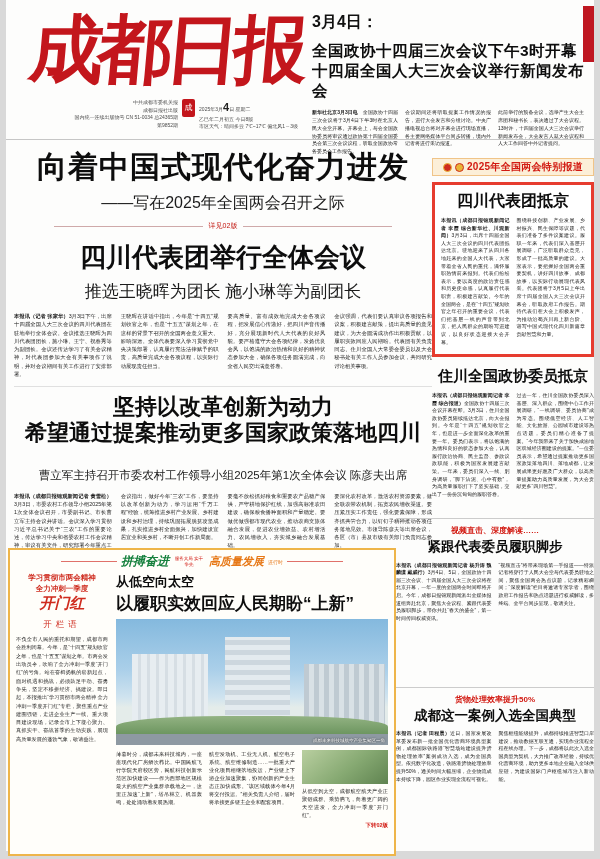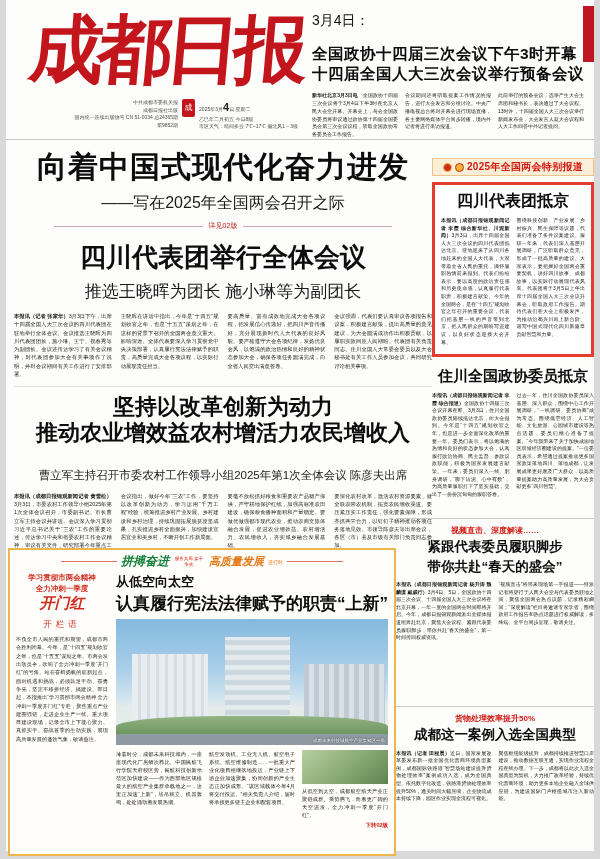--- a/index.html
+++ b/index.html
@@ -17,21 +17,21 @@
     transform:skewX(-5deg);}
   .mast-info{left:68px;top:99px;width:250px;height:34px;display:flex;gap:4px;
     font-size:5px;line-height:1.5;color:#4c4c4c;align-items:flex-start;}
   .mi-left{flex:1;text-align:right;}
   .mi-seal{width:13px;height:18px;background:#c3161c;border-radius:2px;color:#fff;
     font-size:8px;line-height:18px;text-align:center;flex:none;}
   .mi-right{flex:1.2;text-align:left;}
   .mi-day{font-size:11px;font-weight:bold;color:#222;}
 
   .top-right{left:306px;top:12px;width:272px;}
-  .tr-date{font-size:14px;font-weight:normal;color:#111;margin-bottom:14px;}
+  .tr-date{font-size:16px;font-weight:bold;color:#111;margin-bottom:8px;}
   .tr-h{font-size:15.5px;font-weight:bold;color:#0d0d0d;line-height:1.3;letter-spacing:0.5px;}
   .xinhua{margin-top:8px;display:flex;gap:7px;height:48px;overflow:hidden;}
   .xcol{flex:1;font-size:5px;line-height:1.55;text-align:justify;color:#222;}
   .lead{font-weight:bold;}
   .red-corner-bar{right:0;top:6px;width:11px;height:56px;background:#bf1721;}
   .mast-divider{left:0;top:139px;width:588px;border-top:1px solid #c6c6c6;}
 
   
   .main-left{left:8px;top:147px;width:418px;}
   .h1{font-size:30px;font-weight:bold;text-align:center;color:#0d0d0d;letter-spacing:1px;}
@@ -132,21 +132,21 @@
     <div class="mi-right">
       <div><span>2025年3月</span><span class="mi-day">4</span><span>日 星期二</span></div>
       <div>乙巳年二月初五 今日8版</div>
       <div>市区天气：晴间多云 7℃~17℃ 偏北风1～3级</div>
     </div>
   </div>
 
   <div class="abs top-right">
     <div class="tr-date">3月4日：</div>
     <div class="tr-h">全国政协十四届三次会议下午3时开幕</div>
-    <div class="tr-h">十四届全国人大三次会议举行预备会议</div>
+    <div class="tr-h">十四届全国人大三次会议举行新闻发布会</div>
     <div class="xinhua">
       <div class="xcol"><span class="lead">新华社北京3月3日电　</span><span>全国政协十四届三次会议将于3月4日下午3时在北京人民大会堂开幕。开幕会上，与会全国政协委员将审议通过政协第十四届全国委员会第三次会议议程，听取全国政协常务委员会工作报告。</span></div>
       <div class="xcol">会议期间还将听取提案工作情况的报告，进行大会发言和分组讨论。中央广播电视总台将对开幕会进行现场直播，各主要网络媒体平台同步转播，境内外记者将进行采访报道。</div>
       <div class="xcol">此前举行的预备会议，选举产生大会主席团和秘书长，表决通过了大会议程。13时许，十四届全国人大三次会议举行新闻发布会，大会发言人就大会议程和人大工作回答中外记者提问。</div>
     </div>
   </div>
 
   <div class="abs red-corner-bar"></div>
   <div class="abs mast-divider"></div>
 
@@ -186,34 +186,33 @@
 
     <div class="cppcc-title">住川全国政协委员抵京</div>
     <div class="smallcols cppcc-cols">
       <div class="tcol"><span class="lead">本报讯（成都日报锦观新闻记者 李霞 综合报道）</span><span>全国政协十四届三次会议开幕在即。3月3日，住川全国政协委员陆续抵达北京，向大会报到。今年是“十四五”规划收官之年，也是进一步全面深化改革的重要一年。委员们表示，将以饱满的热情和良好的状态参加大会，认真履行政治协商、民主监督、参政议政职能，积极为国家发展建言献策。一年来，委员们深入一线、躬身调研，“脚下沾泥、心中有数”，为高质量履职打下了坚实基础，交出了一份份沉甸甸的履职答卷。</span></div>
       <div class="tcol">过去一年，住川全国政协委员深入基层、深入群众，围绕中心工作开展调研，“一线调研、委员协商”成为常态。围绕低空经济、人工智能、文化旅游、公园城市建设等热点话题，委员们精心准备了提案。“今年我带来了关于加快成渝地区双城经济圈建设的提案。”一位委员表示，希望通过提案推动更多国家政策落地四川、落地成都，让发展成果更好惠及广大群众，以高质量提案助力高质量发展，为大会贡献更多“四川智慧”。</div>
     </div>
   </div>
 
   <div class="abs agri">
     <div class="h3a">坚持以改革创新为动力</div>
-    <div class="h3a">推动农业增效益农村增活力农民增收入</div>
+    <div class="h3a">希望通过提案推动更多国家政策落地四川</div>
     <div class="agrisub">曹立军主持召开市委农村工作领导小组2025年第1次全体会议 陈彦夫出席</div>
     <div class="cols4 agri-cols">
       <div class="tcol"><span class="lead">本报讯（成都日报锦观新闻记者 黄雪松）</span><span>3月3日，市委农村工作领导小组2025年第1次全体会议召开，市委副书记、市长曹立军主持会议并讲话。会议深入学习贯彻习近平总书记关于“三农”工作的重要论述，传达学习中央和省委农村工作会议精神，审议有关文件，研究部署今年重点工作。</span></div>
       <div class="tcol">会议指出，做好今年“三农”工作，要坚持以改革创新为动力，学习运用“千万工程”经验，统筹推进乡村产业发展、乡村建设和乡村治理，持续巩固拓展脱贫攻坚成果，扎实推进乡村全面振兴，加快建设宜居宜业和美乡村，不断开创工作新局面。</div>
       <div class="tcol">要毫不放松抓好粮食和重要农产品稳产保供，严守耕地保护红线，加强高标准农田建设，确保粮食播种面积和产量稳定。要做优做强都市现代农业，推动农商文旅体融合发展，促进农业增效益、农村增活力、农民增收入，夯实城乡融合发展基础。</div>
       <div class="tcol">要深化农村改革，激活农村资源要素，健全联农带农机制，拓宽农民增收渠道。要压紧压实工作责任，强化要素保障，形成齐抓共管合力，以钉钉子精神推动各项任务落地见效。市领导陈彦夫等出席会议，各区（市）县及市级有关部门负责同志参加。</div>
     </div>
   </div>
 
   <div class="abs bottom-right">
     <div class="kicker">视频直击、深度解读……</div>
     <div class="br-h">紧跟代表委员履职脚步</div>
-    <div class="br-h">带你共赴“春天的盛会”</div>
     <div class="smallcols br-cols">
       <div class="tcol"><span class="lead">本报讯（成都日报锦观新闻记者 杨升涛 魏麟潇 戴威行）</span><span>3月4日、5日，全国政协十四届三次会议、十四届全国人大三次会议将在北京开幕，一年一度的全国两会时间即将开启。今年，成都日报锦观新闻派出全媒体报道组奔赴北京，聚焦大会议程、紧跟代表委员履职脚步，带你共赴“春天的盛会”，第一时间传回权威资讯。</span></div>
       <div class="tcol">“视频直击”将带来现场第一手报道——特派记者将穿行于人民大会堂与代表委员驻地之间，聚焦全国两会热点议题，记录精彩瞬间；“深度解读”栏目将邀请专家学者，围绕政府工作报告和热点话题进行权威解读，多终端、全平台同步呈现，敬请关注。</div>
     </div>
 
     <div class="br-sep"></div>
 
     <div class="kicker">货物处理效率提升50%</div>
     <div class="br-h">成都这一案例入选全国典型</div>
     <div class="smallcols br-cols case-cols">
@@ -238,21 +237,21 @@
           <div class="badge-l1">学习贯彻市两会精神</div>
           <div class="badge-l2">全力冲刺一季度</div>
           <div class="badge-accent">开门红</div>
         </div>
         <div class="intro-label">开栏语</div>
         <div class="intro-text">不负全市人民的重托和期望，成都市两会胜利闭幕。今年，是“十四五”规划收官之年，也是“十五五”谋划之年。市两会发出动员令，吹响了全力冲刺一季度“开门红”的号角。站在奋楫扬帆的崭新起点，面对机遇和挑战，必须鼓足干劲、奋勇争先，坚定不移拼经济、搞建设。即日起，本报推出“学习贯彻市两会精神 全力冲刺一季度开门红”专栏，聚焦重点产业建圈强链，走进企业生产一线、重大项目建设现场，记录全市上下凝心聚力、真抓实干、奋战首季的生动实践，展现高质量发展的蓬勃气象，敬请垂注。</div>
       </div>
 
       <div class="cb-right">
         <div class="cb-h1">从低空向太空</div>
-        <div class="cb-h2">认真履行宪法法律赋予的职责“上新”</div>
+        <div class="cb-h2">以履职实效回应人民期盼“上新”</div>
         <div class="photo">
           <div class="ph b1"></div>
           <div class="ph b2"></div>
           <div class="ph b3"></div>
           <div class="ph trees"></div>
           <div class="ph road"></div>
           <div class="ph caption">成都未来科技城航空产业集聚区一角</div>
         </div>
         <div class="cb-cols">
           <div class="cb-col">薄暮时分，成都未来科技城内，一座座现代化厂房鳞次栉比。中国民航飞行学院天府校区旁，民航科技创新示范区加快建设——作为西部地区规模最大的航空产业集群承载地之一，这里正加速“上新”，塔吊林立、机器轰鸣，处处涌动着发展热潮。</div>

